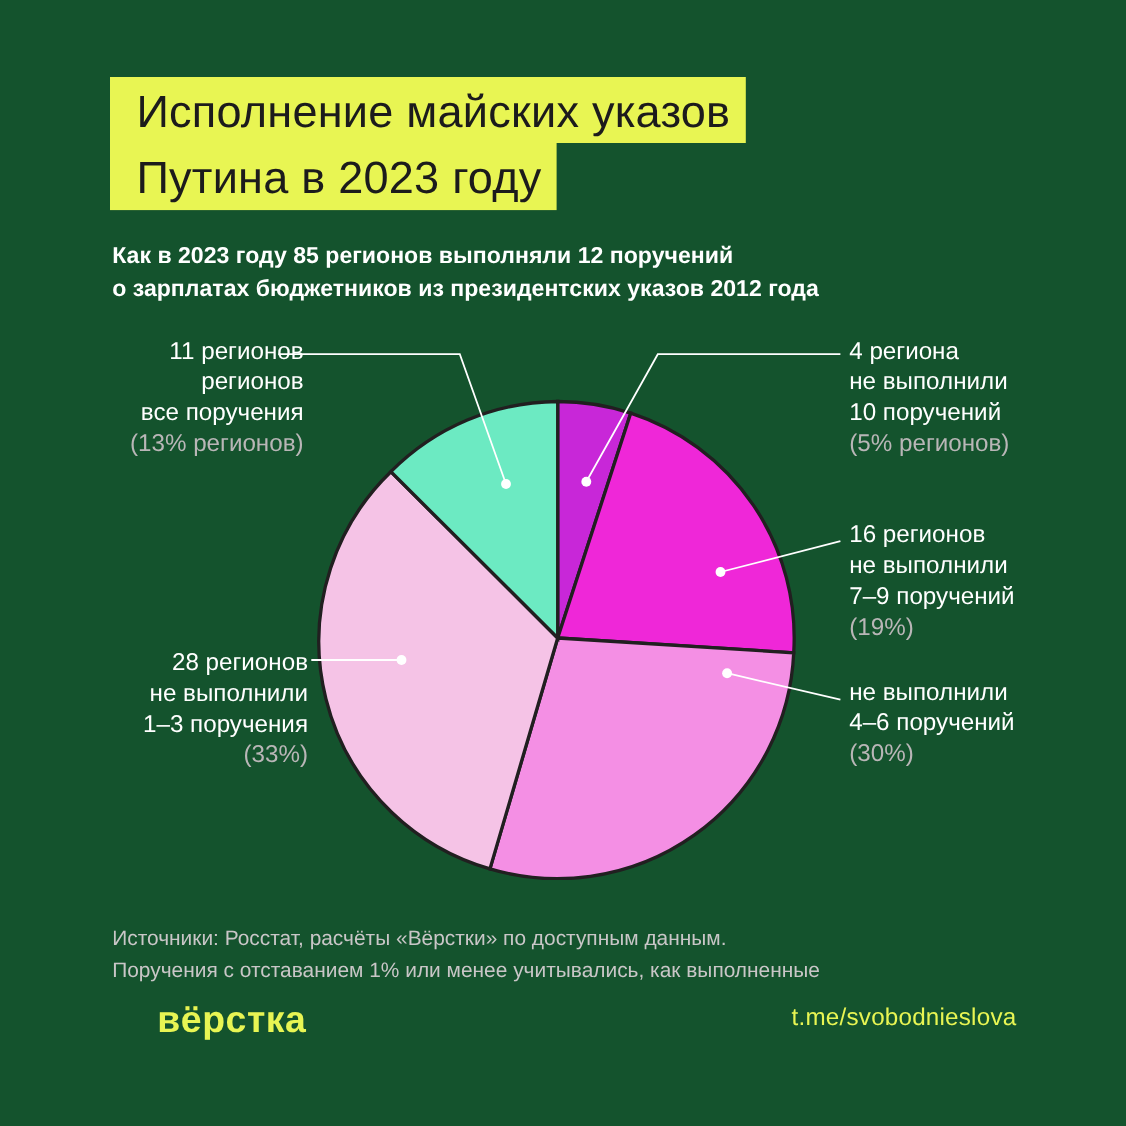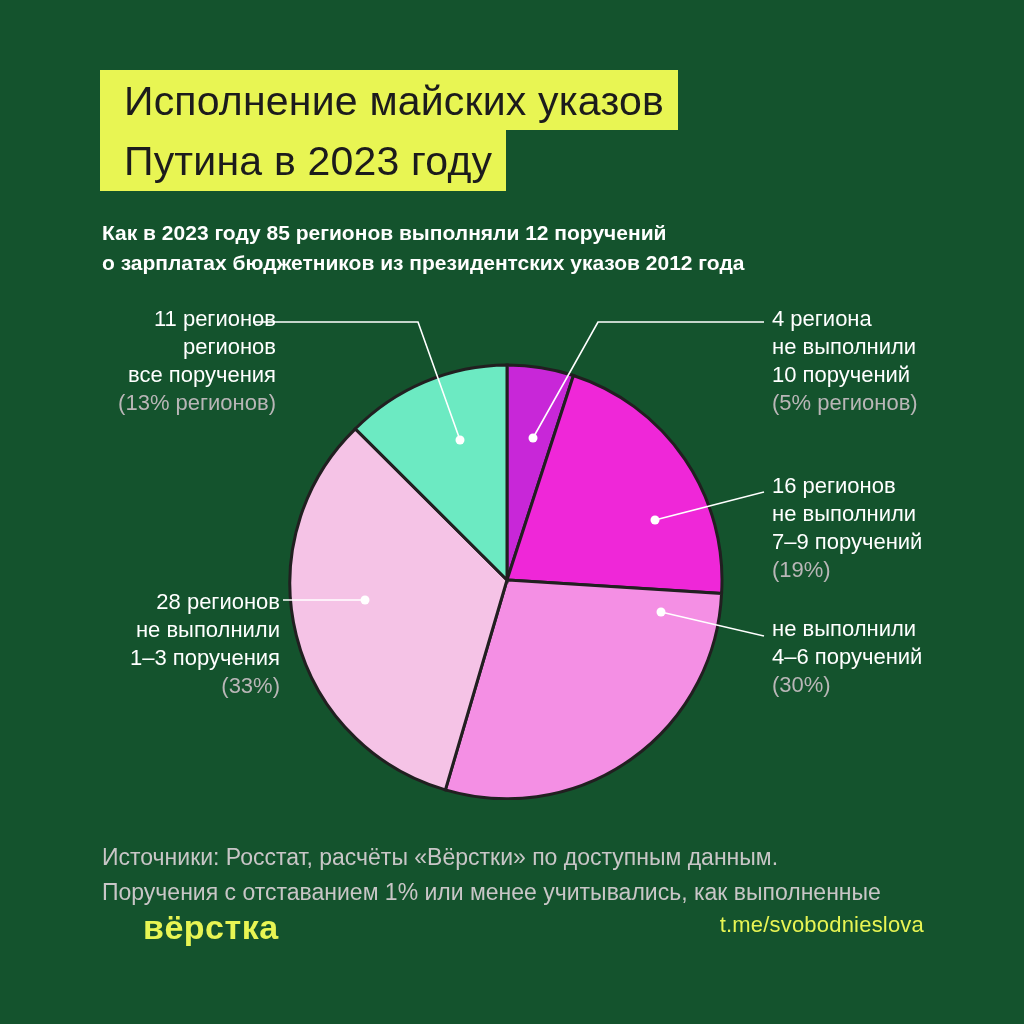--- a/index.html
+++ b/index.html
@@ -75,21 +75,21 @@
   #lbl-more10   { left: 772px; top: 305px; width: 230px; }
   #lbl-7-9      { left: 772px; top: 472px; width: 235px; }
   #lbl-4-6      { left: 772px; top: 615px; width: 235px; }
 
   
   .sources {
     position: absolute;
     left: 102px; top: 840px;
     width: 840px;
     color: #c9c6c7;
-    font-size: 23px;
+    font-size: 19px;
     line-height: 1.5;
   }
   .logo {
     position: absolute;
     left: 100px; top: 908px;
     color: #e8f553;
     font-size: 34px;
     font-weight: bold;
     letter-spacing: 0.5px;
     font-family: "Liberation Sans", sans-serif;

